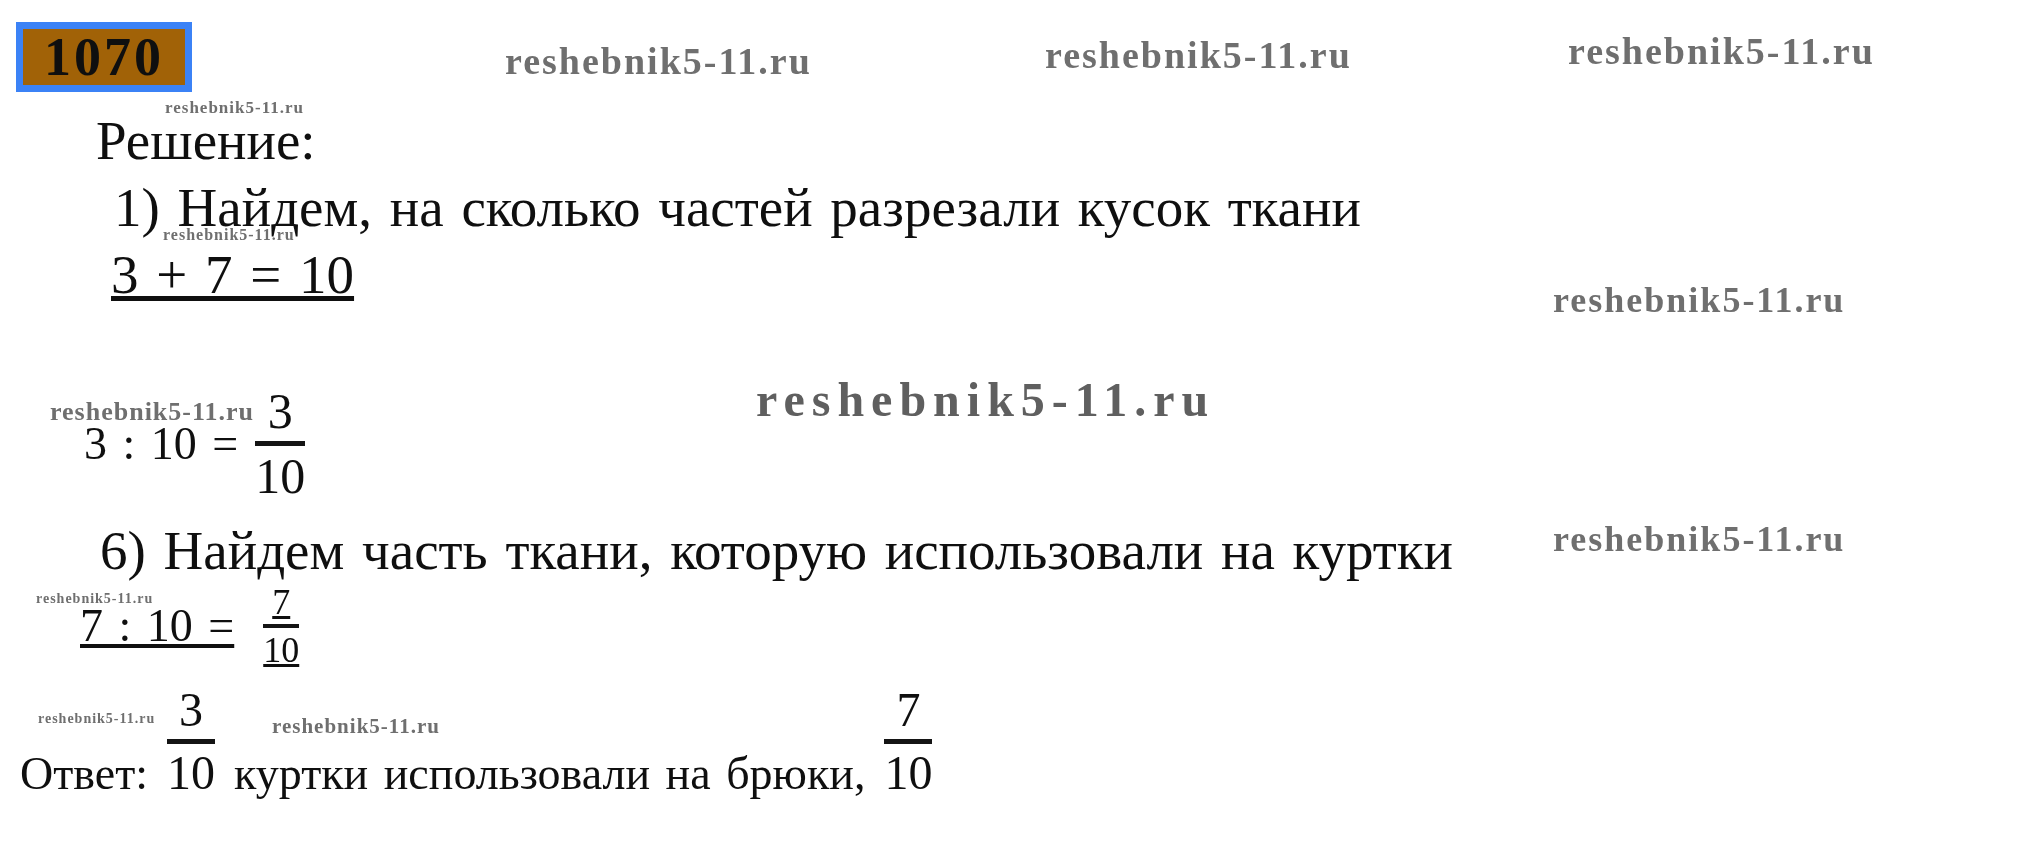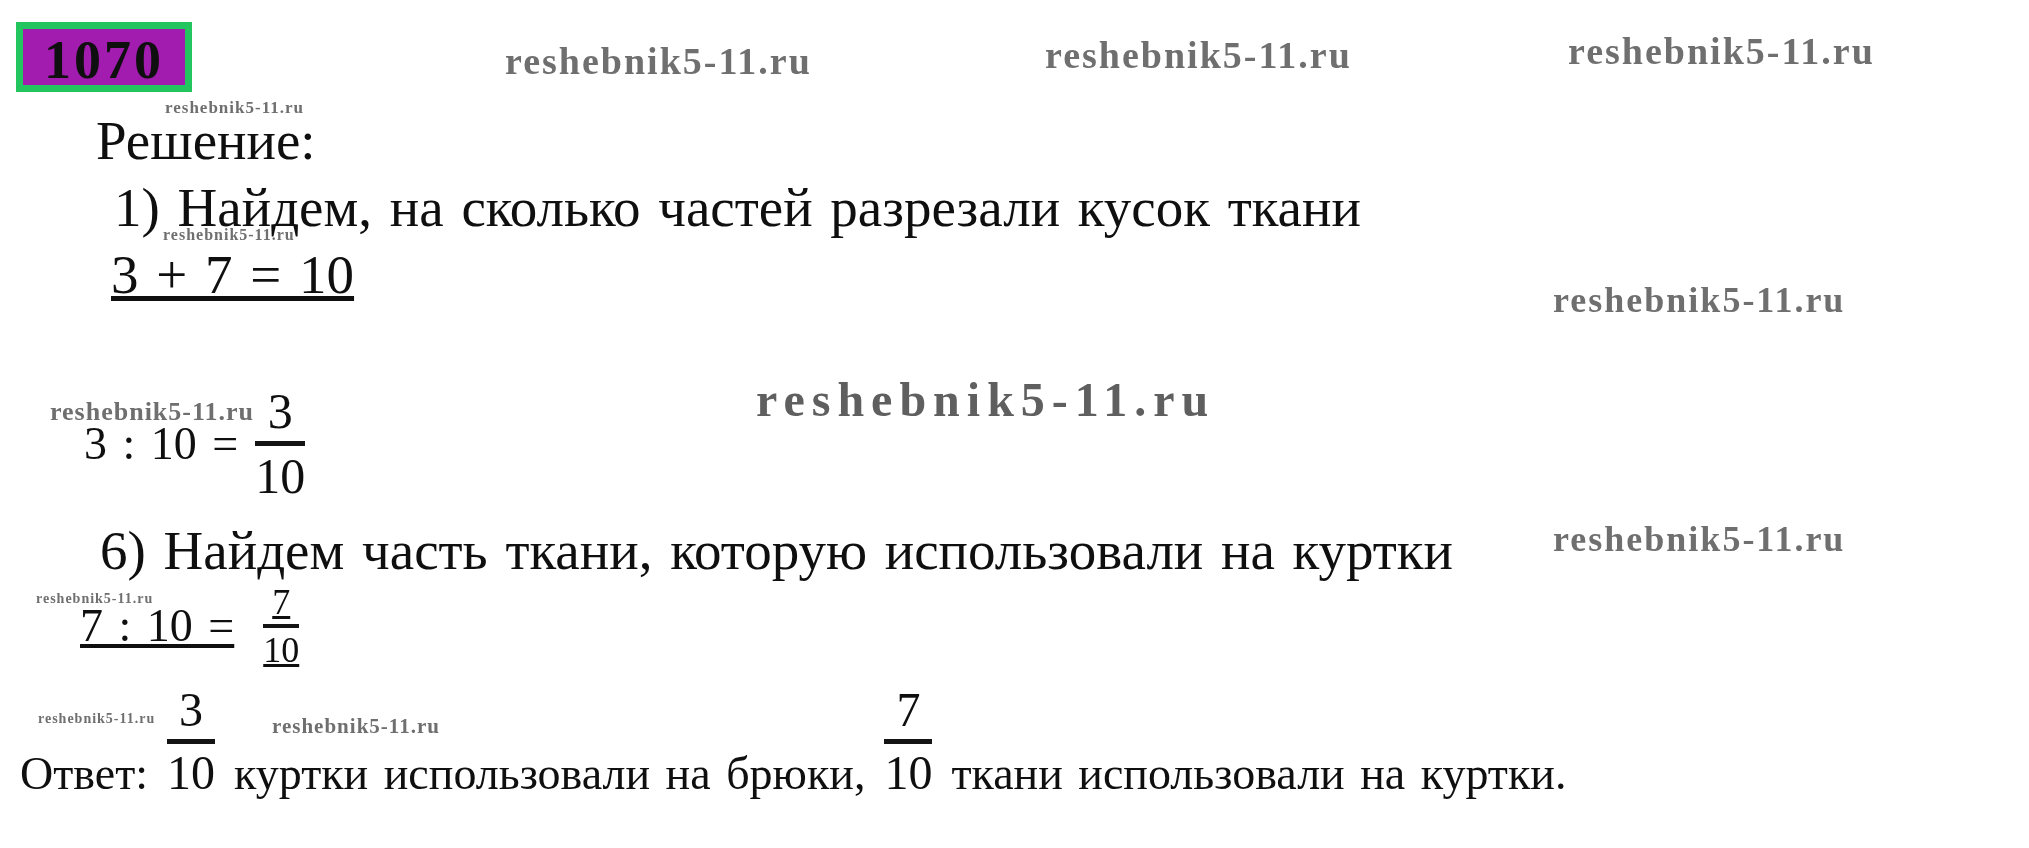--- a/index.html
+++ b/index.html
@@ -3,22 +3,22 @@
 <meta charset="utf-8">
 <style>
   html,body{margin:0;padding:0;background:#ffffff;}
   .page{
     position:relative;width:2029px;height:848px;background:#ffffff;overflow:hidden;
     font-family:"Liberation Serif","DejaVu Serif",serif;color:#0f0f0f;
   }
   
   .num-box{
     position:absolute;left:16px;top:22px;width:162px;height:56px;
-    border:7px solid #22c55e;display:flex;align-items:flex-start;justify-content:center;
-    font-size:54px;font-weight:700;letter-spacing:3px;background:#a21caf;
+    border:7px solid #3b82f6;display:flex;align-items:center;justify-content:center;
+    font-size:54px;font-weight:700;letter-spacing:3px;background:#a16207;
   }
   
   .line{position:absolute;font-size:55px;line-height:1;white-space:nowrap;word-spacing:4px;}
   .row{position:absolute;display:flex;align-items:center;white-space:nowrap;word-spacing:4px;}
   .expr{font-size:46px;line-height:1;}
   .faded{color:#6a6a6a;}
   
   .frac{display:inline-flex;flex-direction:column;align-items:center;padding:0 5px;line-height:1;}
   .frac .fnum,.frac .fden{line-height:1;}
   .frac .bar{align-self:stretch;height:5px;background:#141414;margin:5px 0;}
@@ -104,16 +104,15 @@
       <span class="fnum">3</span>
       <span class="bar"></span>
       <span class="fden">10</span>
     </span>
     <span class="expr">куртки использовали на брюки,</span>
     <span class="frac mid">
       <span class="fnum">7</span>
       <span class="bar"></span>
       <span class="fden">10</span>
     </span>
-    <span class="expr">ткани использовали на куртки.</span>
   </div>
 
 </div>
 
 </body></html>

